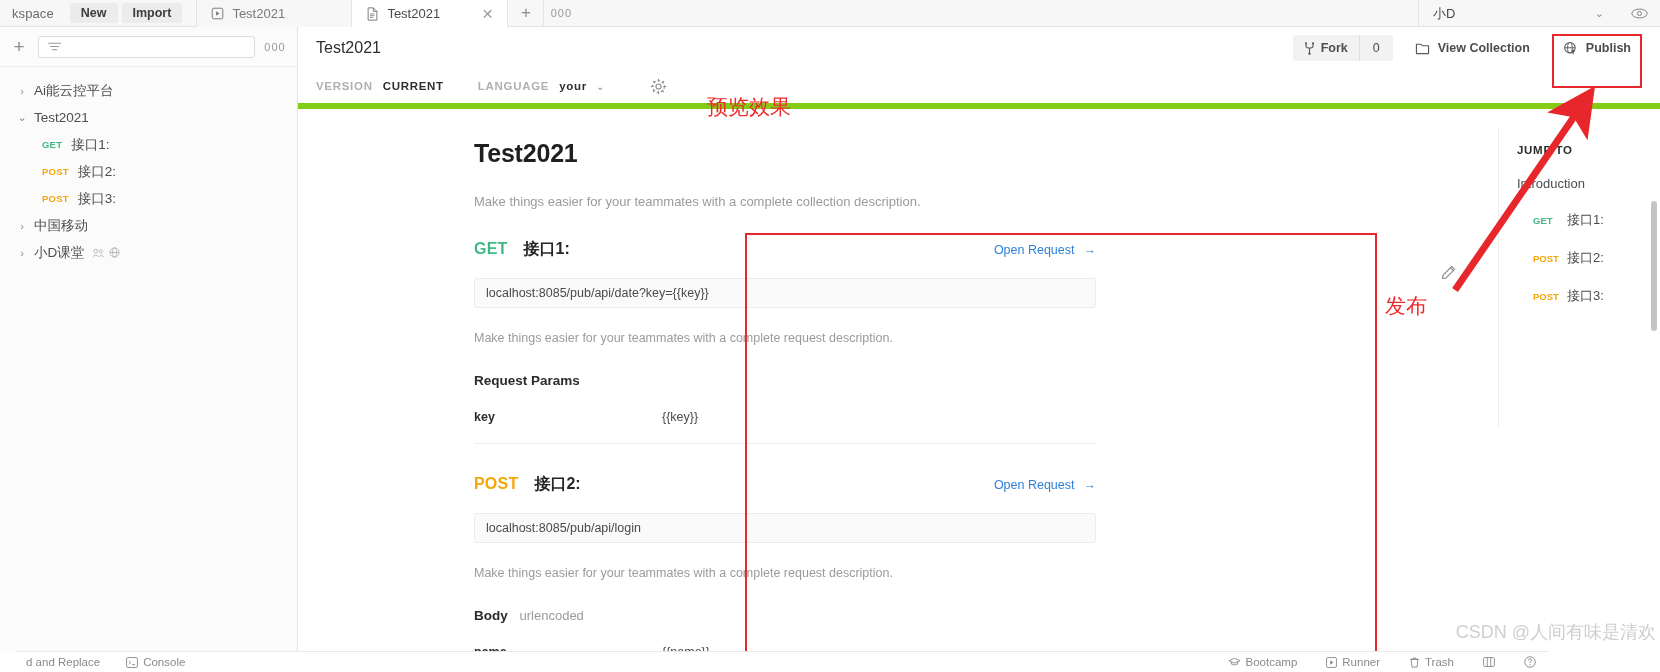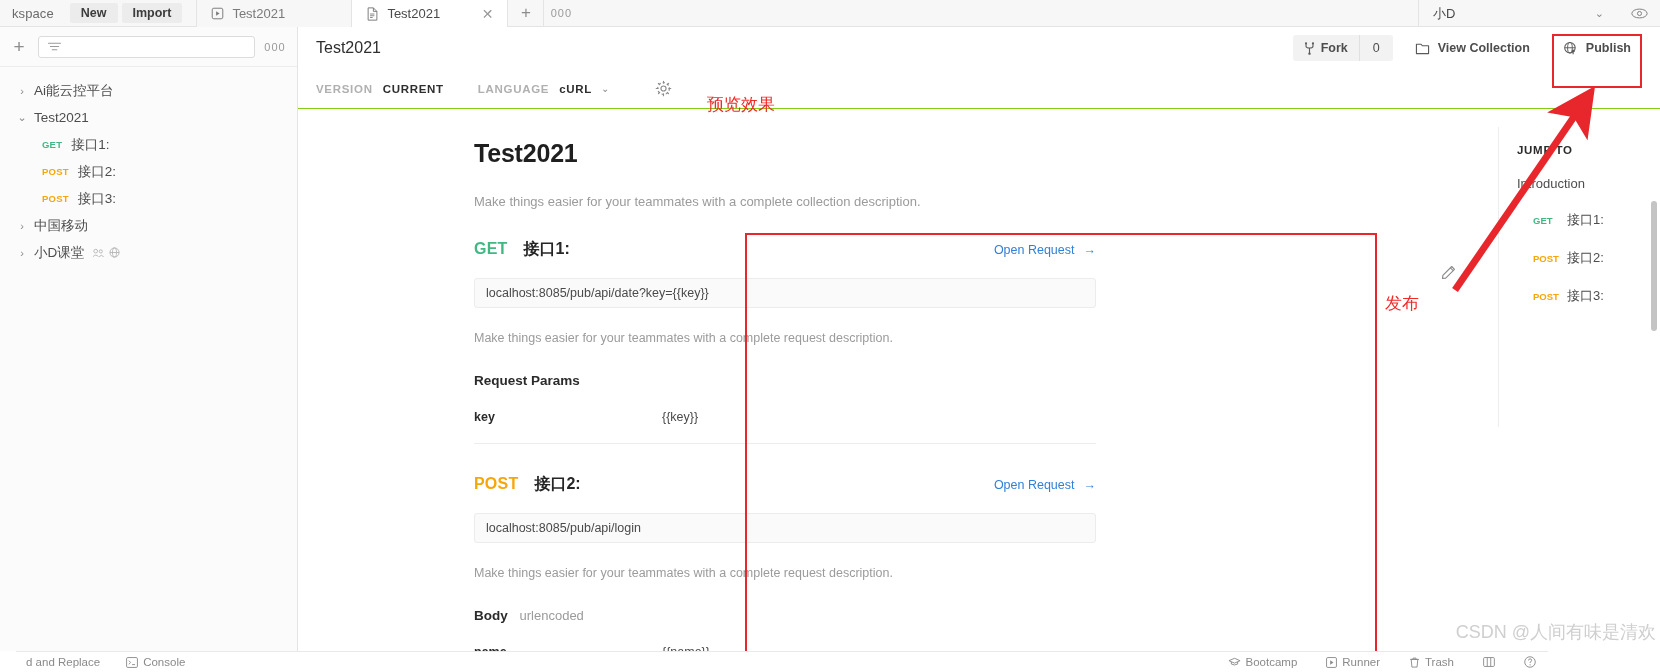--- a/index.html
+++ b/index.html
@@ -110,21 +110,21 @@
   .pub-wrap { position: relative; padding: 9px 11px 9px 11px; }
   .pub-btn { display: flex; align-items: center; gap: 8px; font-size: 12.5px; font-weight: 700; color: #4d4d4d; }
   .pub-hl {
     position: absolute; left: 0; top: 2px; right: 0px; bottom: -23px;
     border: 2.5px solid #e8272c; pointer-events: none;
   }
 
   
   .verbar {
     height: 40px; display: flex; align-items: center; gap: 0;
-    padding: 0 18px; border-bottom: 1px solid #84cc16;
+    padding: 0 18px; border-bottom: 6px solid #84cc16;
   }
   .vlbl { font-size: 11.5px; font-weight: 700; letter-spacing: .7px; color: #b0b0b0; }
   .vval { font-size: 11.5px; font-weight: 700; letter-spacing: .7px; color: #2e2e2e; margin-left: 10px; }
   .vgap { width: 34px; }
   .chev-sm { margin-left: 9px; color: #8a8a8a; font-size: 10px; }
   .gear { margin-left: 46px; color: #8a8a8a; }
 
   
   .docbody { position: relative; height: 542px; overflow: hidden; background: #fff; }
   .docscroll { display: flex; padding-top: 18px; }
@@ -178,21 +178,21 @@
   .botbar {
     position: absolute; left: 0; bottom: 0; width: 1532px; height: 21px;
     background: #fff; border-top: 1px solid #e9e9e9;
     display: flex; align-items: center; font-size: 11.5px; color: #8a8a8a; margin-left: 16px;
   }
   .bb-left { display: flex; align-items: center; gap: 26px; padding-left: 10px; }
   .bb-right { margin-left: auto; display: flex; align-items: center; gap: 29px; padding-right: 12px; }
   .bb-item { display: flex; align-items: center; gap: 5px; }
 
   
-  .anno { position: absolute; color: #ef2a2a; font-size: 17px; font-weight: 400; z-index: 9; white-space: nowrap; font-family: Liberation Mono, monospace; }
+  .anno { position: absolute; color: #ef2a2a; font-size: 21px; font-weight: 400; z-index: 9; white-space: nowrap; font-family: Liberation Mono, monospace; }
   .anno-preview { left: 707px; top: 93px; }
   .anno-publish { left: 1385px; top: 292px; }
   .arrow-svg { position: absolute; left: 1400px; top: 60px; z-index: 8; pointer-events: none; }
   .wm {
     position: absolute; right: 4px; bottom: 28px; z-index: 9;
     font-size: 18px; color: #cfcfcf; white-space: nowrap;
   }
   .ico { display: inline-flex; align-items: center; justify-content: center; }
 </style>
 </head>
@@ -350,21 +350,21 @@
           <div class="pub-hl"></div>
         </div>
       </div>
     </div>
 
     <div class="verbar">
       <span class="vlbl">VERSION</span>
       <span class="vval">CURRENT</span>
       <span class="vgap"></span>
       <span class="vlbl">LANGUAGE</span>
-      <span class="vval">cURL</span>
+      <span class="vval">your</span>
       <span class="chev-sm">⌄</span>
       <span class="gear ico">
         <svg width="17" height="17" viewBox="0 0 18 18">
             <circle cx="9" cy="9" r="2.7" fill="none" stroke="#8a8a8a" stroke-width="1.2"></circle>
             <path d="M9 1.3 v2 M9 14.7 v2 M1.3 9 h2 M14.7 9 h2 M3.6 3.6 l1.4 1.4 M13 13 l1.4 1.4 M14.4 3.6 L13 5 M5 13 l-1.4 1.4" stroke="#8a8a8a" stroke-width="1.2" stroke-linecap="round"></path>
             <circle cx="9" cy="9" r="6.2" fill="none" stroke="#8a8a8a" stroke-width="1.2" stroke-dasharray="2.4 2.2"></circle>
           </svg>
       </span>
     </div>
 

